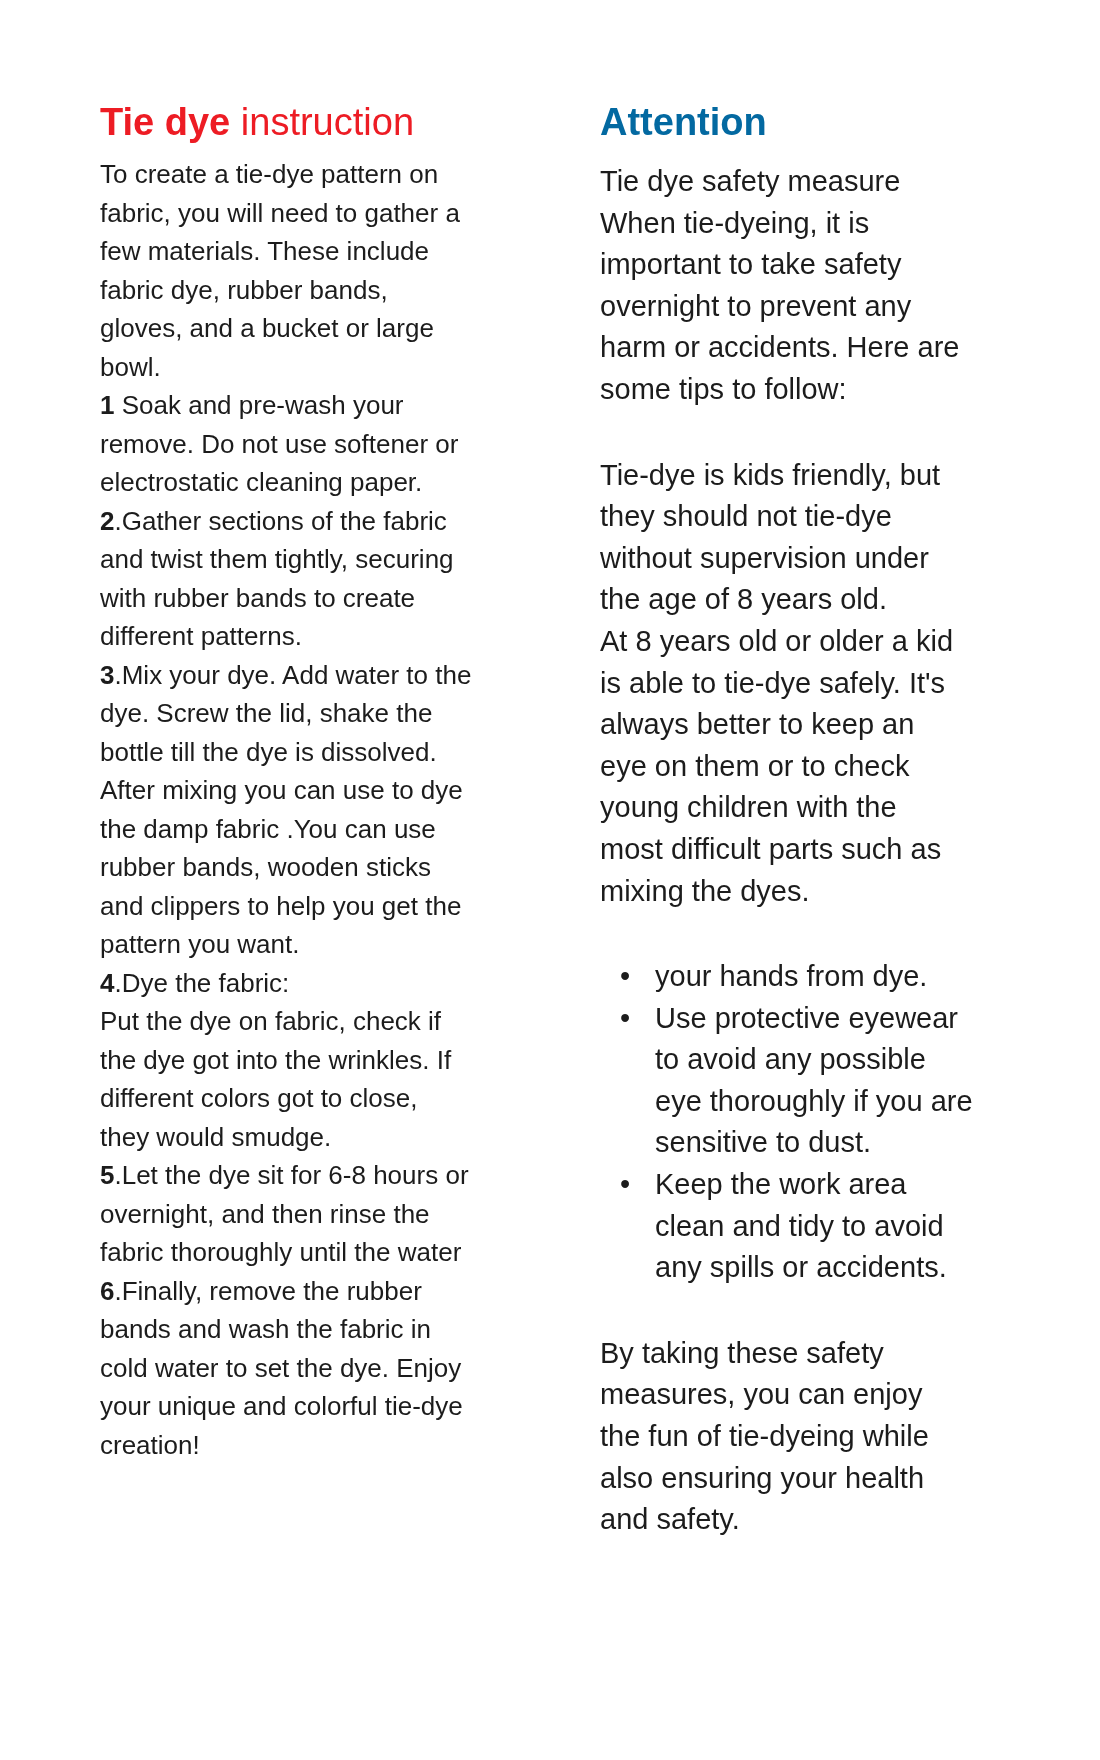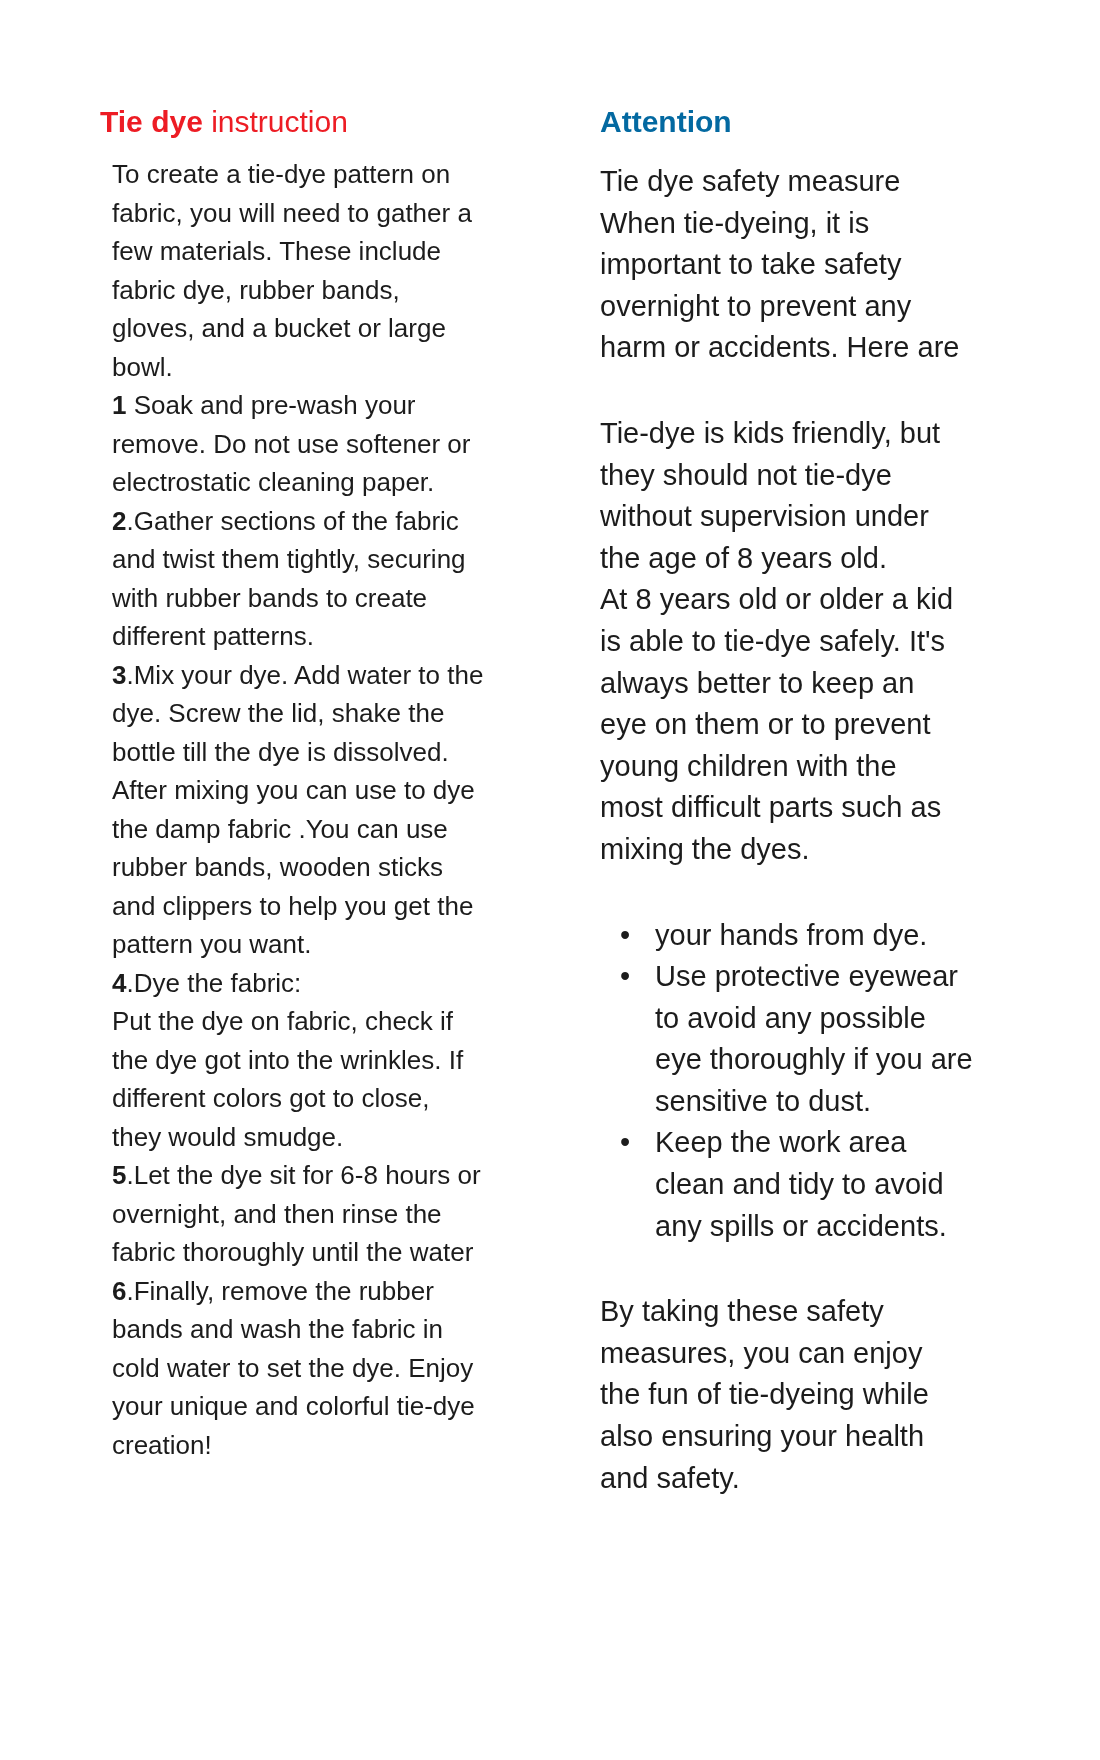--- a/index.html
+++ b/index.html
@@ -22,33 +22,32 @@
   }
   #left-column {
     left: 100px;
     width: 395px;
   }
   #right-column {
     left: 600px;
     width: 410px;
   }
   .doc-title {
-    font-size: 30px;
+    font-size: 38px;
     line-height: 46px;
     color: #ed1c24;
     white-space: pre;
   }
   .doc-title .bold { font-weight: bold; }
   #left-column .doc-title { margin-bottom: 10px; }
   #right-column .doc-title { margin-bottom: 16px; font-weight: bold; }
   #left-body .line {
     font-size: 26px;
     line-height: 38.5px;
     white-space: pre;
-    margin-left: 12px;
   }
   #right-body .line {
     font-size: 29px;
     line-height: 41.6px;
     white-space: pre;
   }
   .line b { font-weight: bold; }
   #right-body .para { margin-bottom: 44px; }
   #right-body .para:last-child { margin-bottom: 0; }
   .bullet-item {
@@ -110,30 +109,31 @@
 
   <div id="right-column" class="column">
     <div class="doc-title" style="color: #0369a1;">Attention</div>
     <div id="right-body">
         <div class="para">
           <div class="line">Tie dye safety measure</div>
           <div class="line">When tie-dyeing, it is</div>
           <div class="line">important to take safety</div>
           <div class="line">overnight to prevent any</div>
           <div class="line">harm or accidents. Here are</div>
+          <div class="line">some tips to follow:</div>
         </div>
         <div class="para">
           <div class="line">Tie-dye is kids friendly, but</div>
           <div class="line">they should not tie-dye</div>
           <div class="line">without supervision under</div>
           <div class="line">the age of 8 years old.</div>
           <div class="line">At 8 years old or older a kid</div>
           <div class="line">is able to tie-dye safely. It's</div>
           <div class="line">always better to keep an</div>
-          <div class="line">eye on them or to prevent</div>
+          <div class="line">eye on them or to check</div>
           <div class="line">young children with the</div>
           <div class="line">most difficult parts such as</div>
           <div class="line">mixing the dyes.</div>
         </div>
         <div class="para">
           <div class="bullet-item">
             <span class="bullet-marker">•</span>
             <div class="line">your hands from dye.</div>
           </div>
           <div class="bullet-item">

